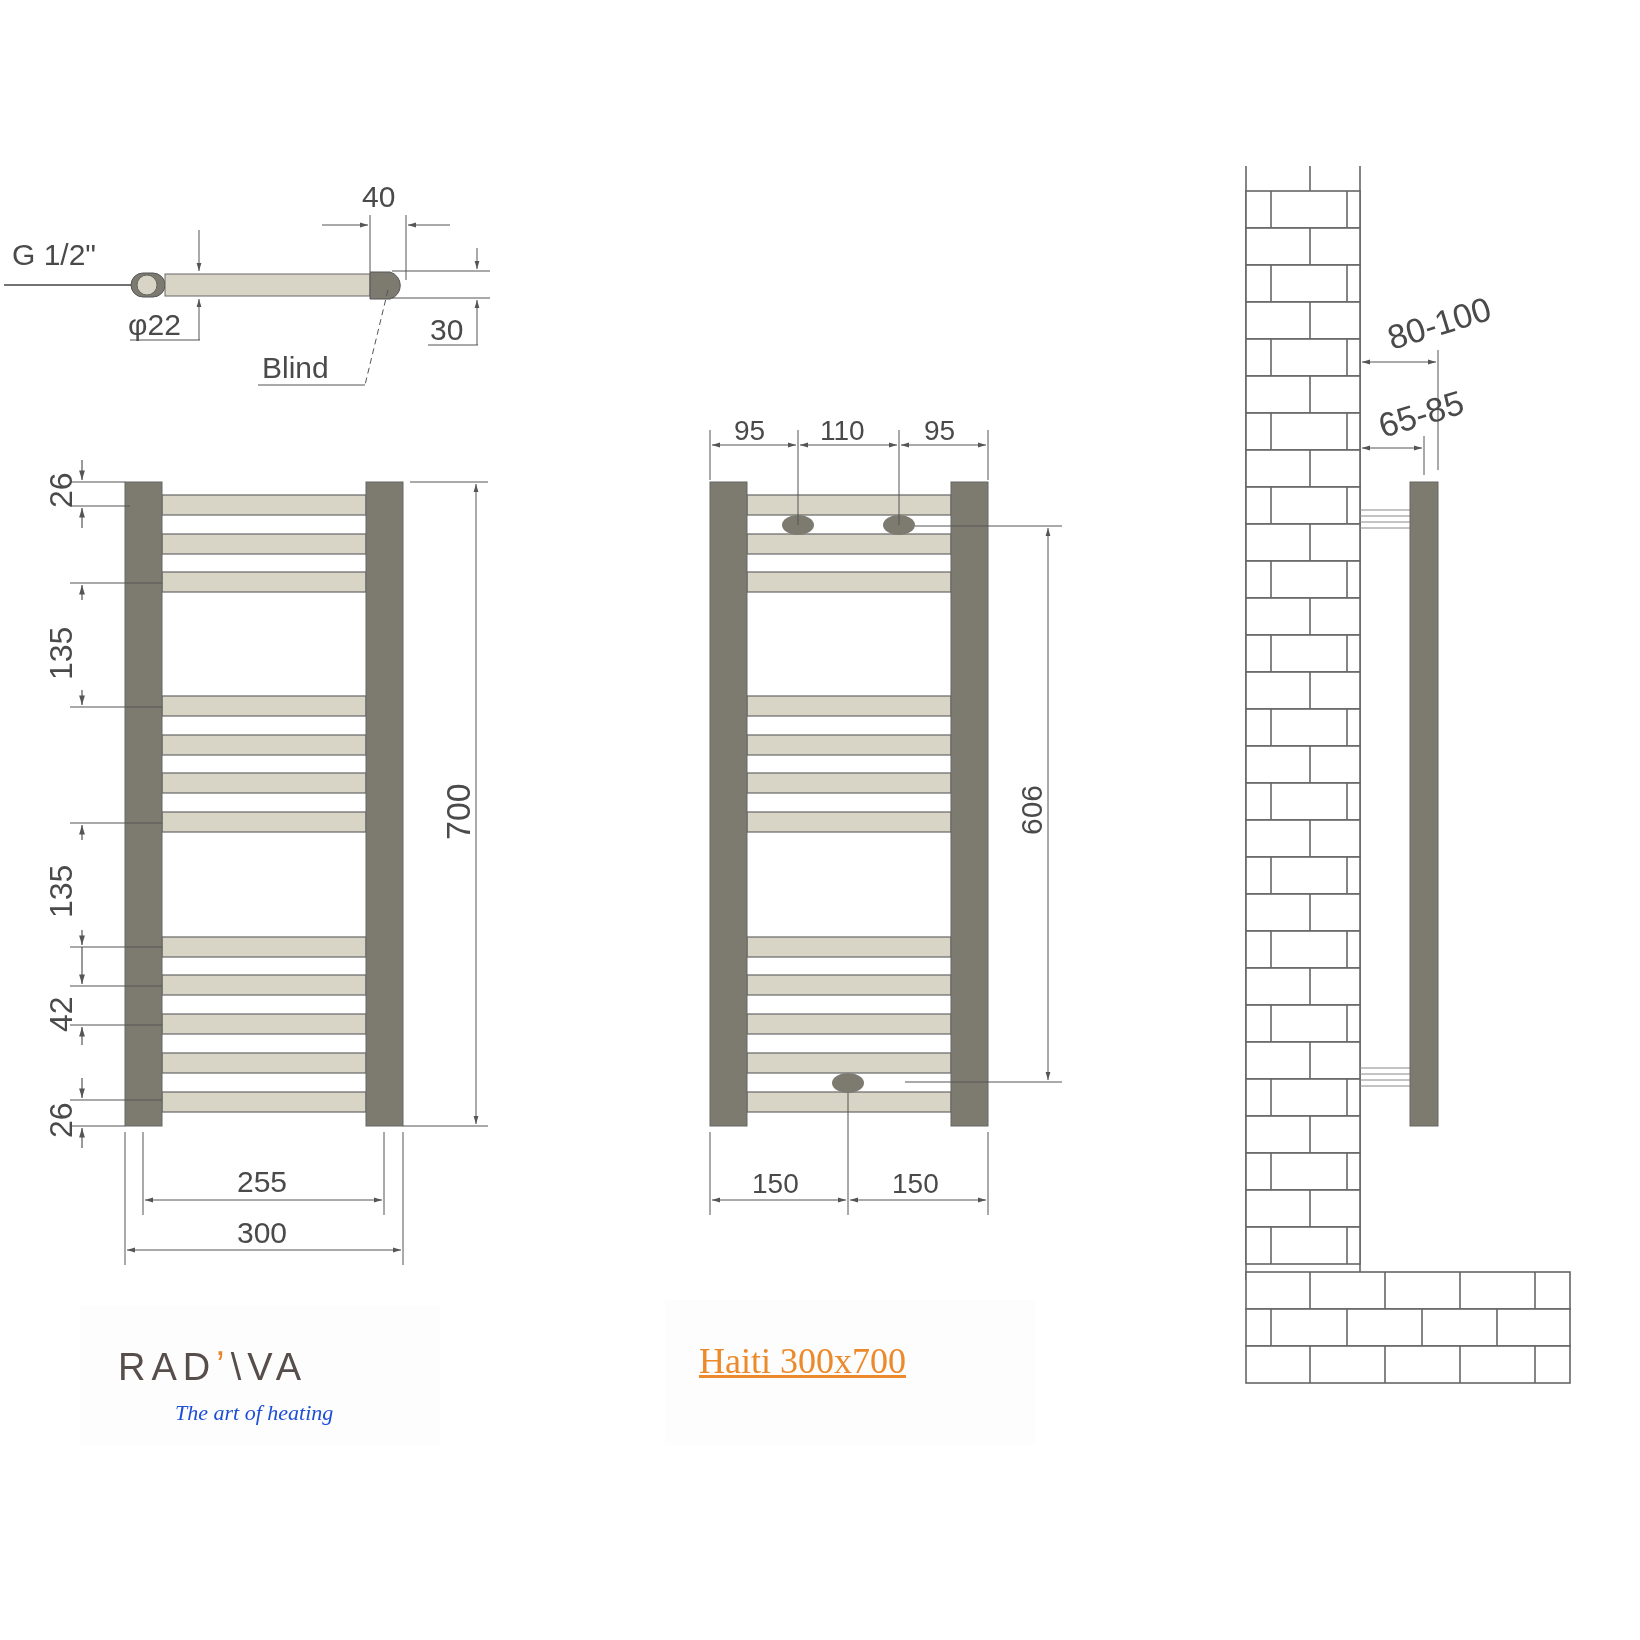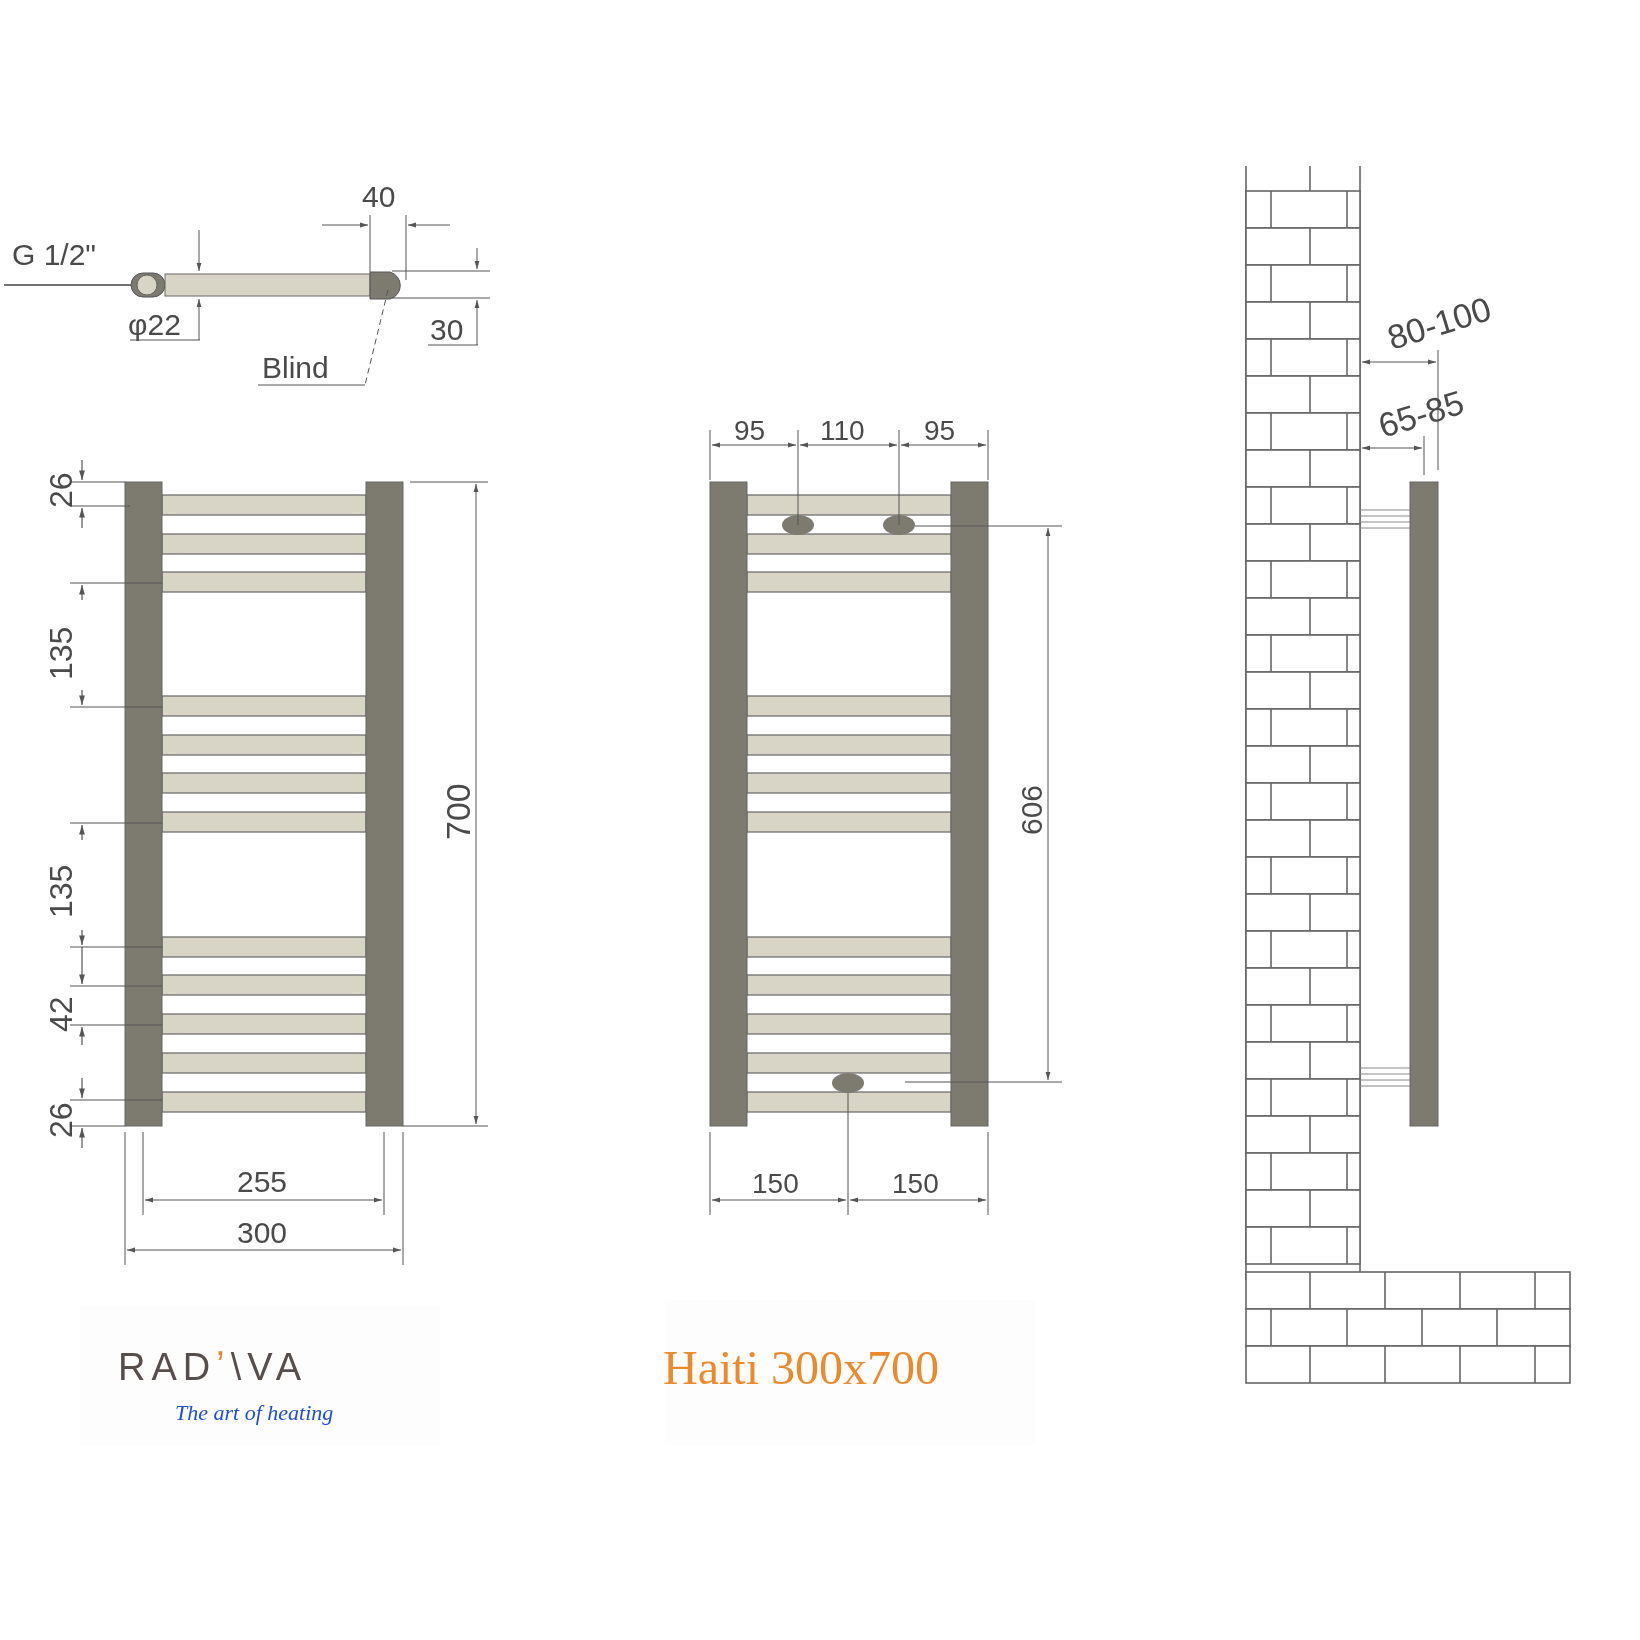--- a/index.html
+++ b/index.html
@@ -3,21 +3,21 @@
 <meta charset="utf-8">
 <style>
   html, body { margin:0; padding:0; background:#ffffff; }
   body { width:1640px; height:1640px; position:relative; overflow:hidden; font-family:"Liberation Sans", sans-serif; }
   svg.draw { position:absolute; left:0; top:0; width:1640px; height:1640px; }
   .dim { font-family:"Liberation Sans", sans-serif; fill:#4a4a4a; }
   .logo-box { position:absolute; background:#fdfdfd; }
   .brand { position:absolute; left:118px; top:1346px; width:300px; font-family:"Liberation Sans", sans-serif; font-size:38px; letter-spacing:6px; color:#574e4b; }
   .brand .tick { color:#e8882a; }
   .tagline { position:absolute; left:175px; top:1400px; font-family:"Liberation Serif", serif; font-style:italic; font-size:22px; color:#1d4ed8; }
-  .model { position:absolute; left:663px; top:1340px; font-family:"Liberation Serif", serif; font-size:48px; color:#ec8a2b; white-space:nowrap; }
+  .model { position:absolute; left:699px; top:1340px; font-family:"Liberation Serif", serif; font-size:36px; color:#ec8a2b; white-space:nowrap;text-decoration:underline; }
 </style>
 </head>
 <body>
 
 <svg class="draw" viewBox="0 0 1640 1640" xmlns="http://www.w3.org/2000/svg">
   <defs>
     <marker id="arr" viewBox="0 0 10 10" refX="10" refY="5" markerWidth="8" markerHeight="8" orient="auto-start-reverse">
       <path d="M0,2 L10,5 L0,8 z" fill="#555"></path>
     </marker>
   </defs>

